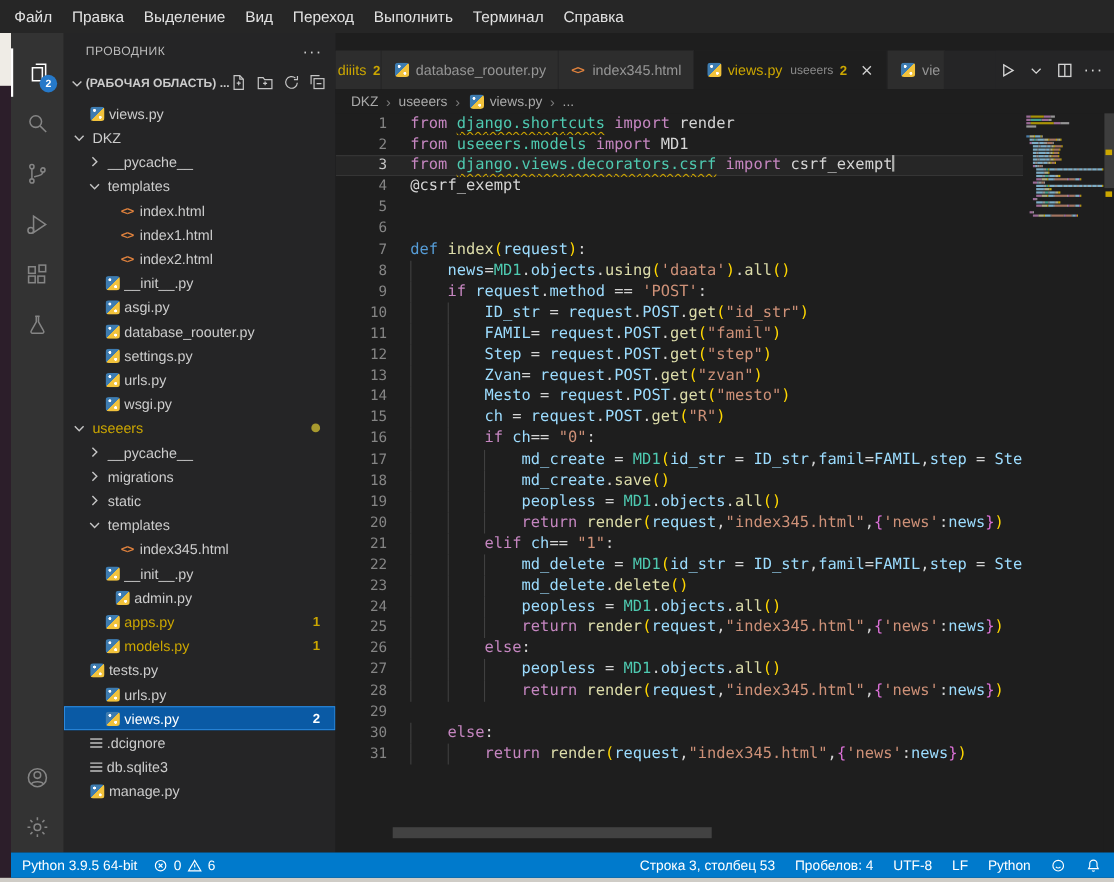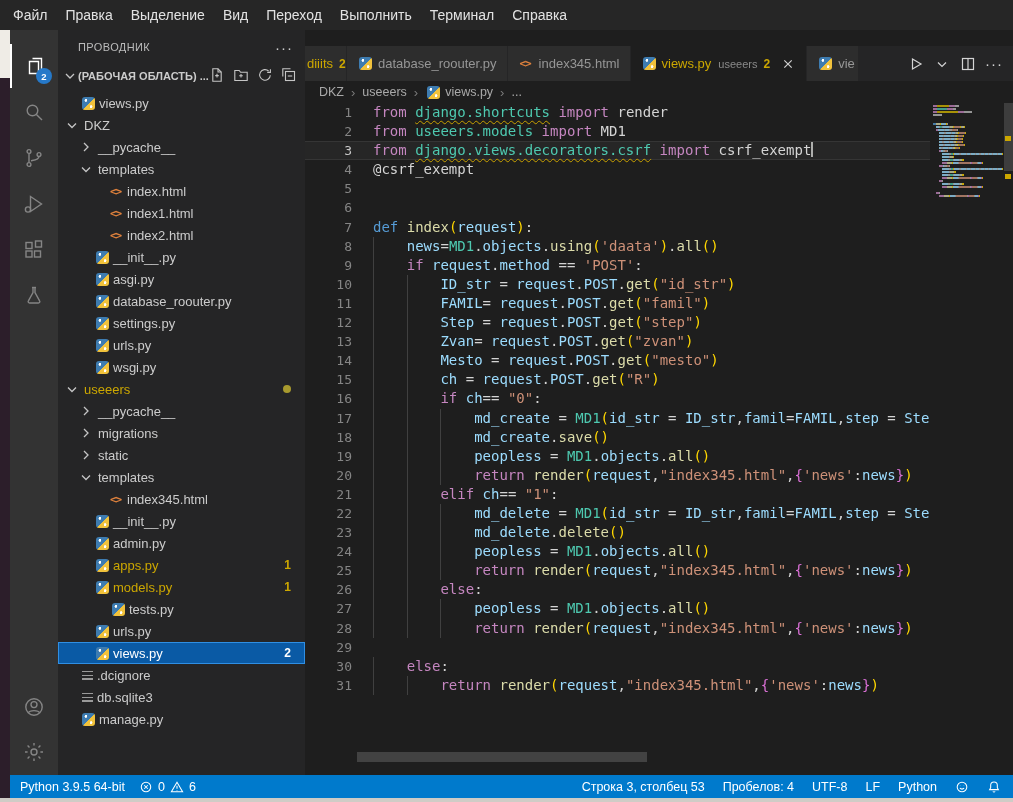--- a/index.html
+++ b/index.html
@@ -342,38 +342,38 @@
         <div class="trow" style="padding-left: 34px;">
           <span class="spacer"></span>
           <span class="ic-html">&lt;&gt;</span>
           <span class="name">index345.html</span>
         </div>
         <div class="trow" style="padding-left: 20px;">
           <span class="spacer"></span>
           <span class="ic-py"></span>
           <span class="name">__init__.py</span>
         </div>
-        <div class="trow" style="padding-left: 20px;">
+        <div class="trow" style="padding-left: 9px; margin-left: 20px;">
           <span class="spacer"></span>
           <span class="ic-py"></span>
           <span class="name">admin.py</span>
         </div>
         <div class="trow warn" style="padding-left: 20px;">
           <span class="spacer"></span>
           <span class="ic-py"></span>
           <span class="name">apps.py</span>
           <span class="meta">1</span>
         </div>
         <div class="trow warn" style="padding-left: 20px;">
           <span class="spacer"></span>
           <span class="ic-py"></span>
           <span class="name">models.py</span>
           <span class="meta">1</span>
         </div>
-        <div class="trow" style="padding-left: 36px;">
+        <div class="trow" style="padding-left: 6px;">
           <span class="spacer"></span>
           <span class="ic-py"></span>
           <span class="name">tests.py</span>
         </div>
         <div class="trow" style="padding-left: 20px;">
           <span class="spacer"></span>
           <span class="ic-py"></span>
           <span class="name">urls.py</span>
         </div>
         <div class="trow selected" style="padding-left: 20px;">

